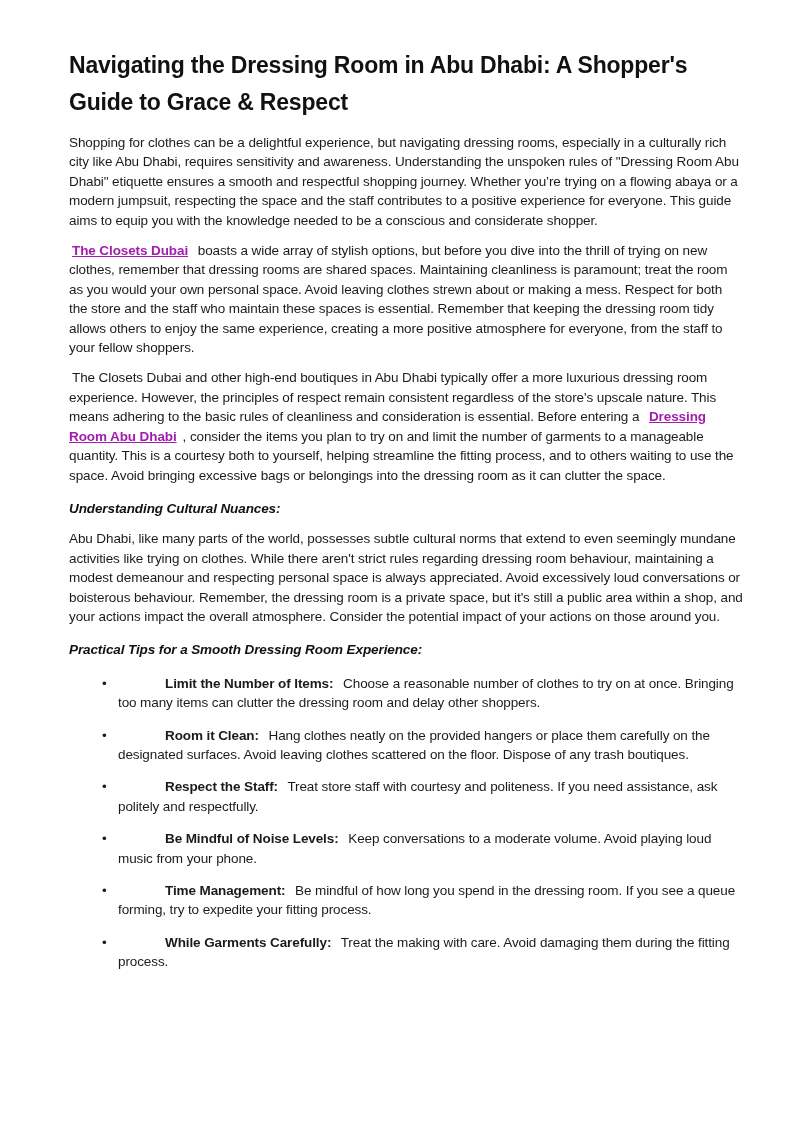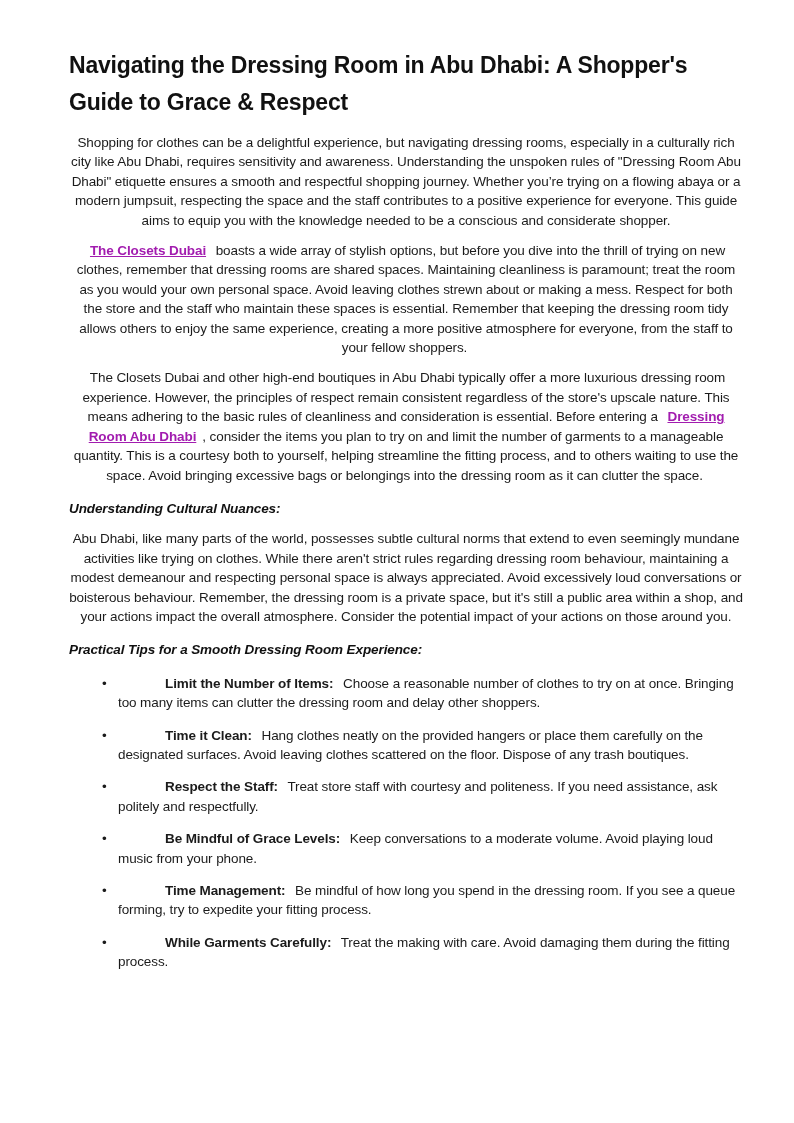--- a/index.html
+++ b/index.html
@@ -23,21 +23,21 @@
     font-weight: bold;
     letter-spacing: -0.2px;
     color: #111111;
     margin-bottom: 12px;
   }
   .para {
     font-size: 13.5px;
     line-height: 19.4px;
     letter-spacing: -0.1px;
     margin-bottom: 11px;
-    text-align: center;
+    text-align: left;
   }
   .heading {
     font-size: 13.5px;
     line-height: 19.4px;
     letter-spacing: -0.1px;
     font-weight: bold;
     margin-top: 14px;
     margin-bottom: 11px;
     color: #111111;
     font-style: italic;
@@ -84,20 +84,20 @@
   <p class="para"><span>The Closets Dubai and other high-end boutiques in Abu Dhabi typically offer a more luxurious dressing room experience. However, the principles of respect remain consistent regardless of the store's upscale nature. This means adhering to the basic rules of cleanliness and consideration is essential. Before entering a </span><a class="doc-link">Dressing Room Abu Dhabi</a><span>, consider the items you plan to try on and limit the number of garments to a manageable quantity. This is a courtesy both to yourself, helping streamline the fitting process, and to others waiting to use the space. Avoid bringing excessive bags or belongings into the dressing room as it can clutter the space.</span></p>
 
   <p class="heading">Understanding Cultural Nuances:</p>
 
   <p class="para">Abu Dhabi, like many parts of the world, possesses subtle cultural norms that extend to even seemingly mundane activities like trying on clothes. While there aren't strict rules regarding dressing room behaviour, maintaining a modest demeanour and respecting personal space is always appreciated. Avoid excessively loud conversations or boisterous behaviour. Remember, the dressing room is a private space, but it's still a public area within a shop, and your actions impact the overall atmosphere. Consider the potential impact of your actions on those around you.</p>
 
   <p class="heading">Practical Tips for a Smooth Dressing Room Experience:</p>
 
   <ul class="tips-list">
     <li><span class="bold">Limit the Number of Items:</span><span> Choose a reasonable number of clothes to try on at once. Bringing too many items can clutter the dressing room and delay other shoppers.</span></li>
-    <li><span class="bold">Time it Clean:</span><span> Hang clothes neatly on the provided hangers or place them carefully on the designated surfaces. Avoid leaving clothes scattered on the floor. Dispose of any trash boutiques.</span></li>
+    <li><span class="bold">Room it Clean:</span><span> Hang clothes neatly on the provided hangers or place them carefully on the designated surfaces. Avoid leaving clothes scattered on the floor. Dispose of any trash boutiques.</span></li>
     <li><span class="bold">Respect the Staff:</span><span> Treat store staff with courtesy and politeness. If you need assistance, ask politely and respectfully.</span></li>
-    <li><span class="bold">Be Mindful of Grace Levels:</span><span> Keep conversations to a moderate volume. Avoid playing loud music from your phone.</span></li>
+    <li><span class="bold">Be Mindful of Noise Levels:</span><span> Keep conversations to a moderate volume. Avoid playing loud music from your phone.</span></li>
     <li><span class="bold">Time Management:</span><span> Be mindful of how long you spend in the dressing room. If you see a queue forming, try to expedite your fitting process.</span></li>
     <li><span class="bold">While Garments Carefully:</span><span> Treat the making with care. Avoid damaging them during the fitting process.</span></li>
   </ul>
 
 </div>
 
 </body></html>

